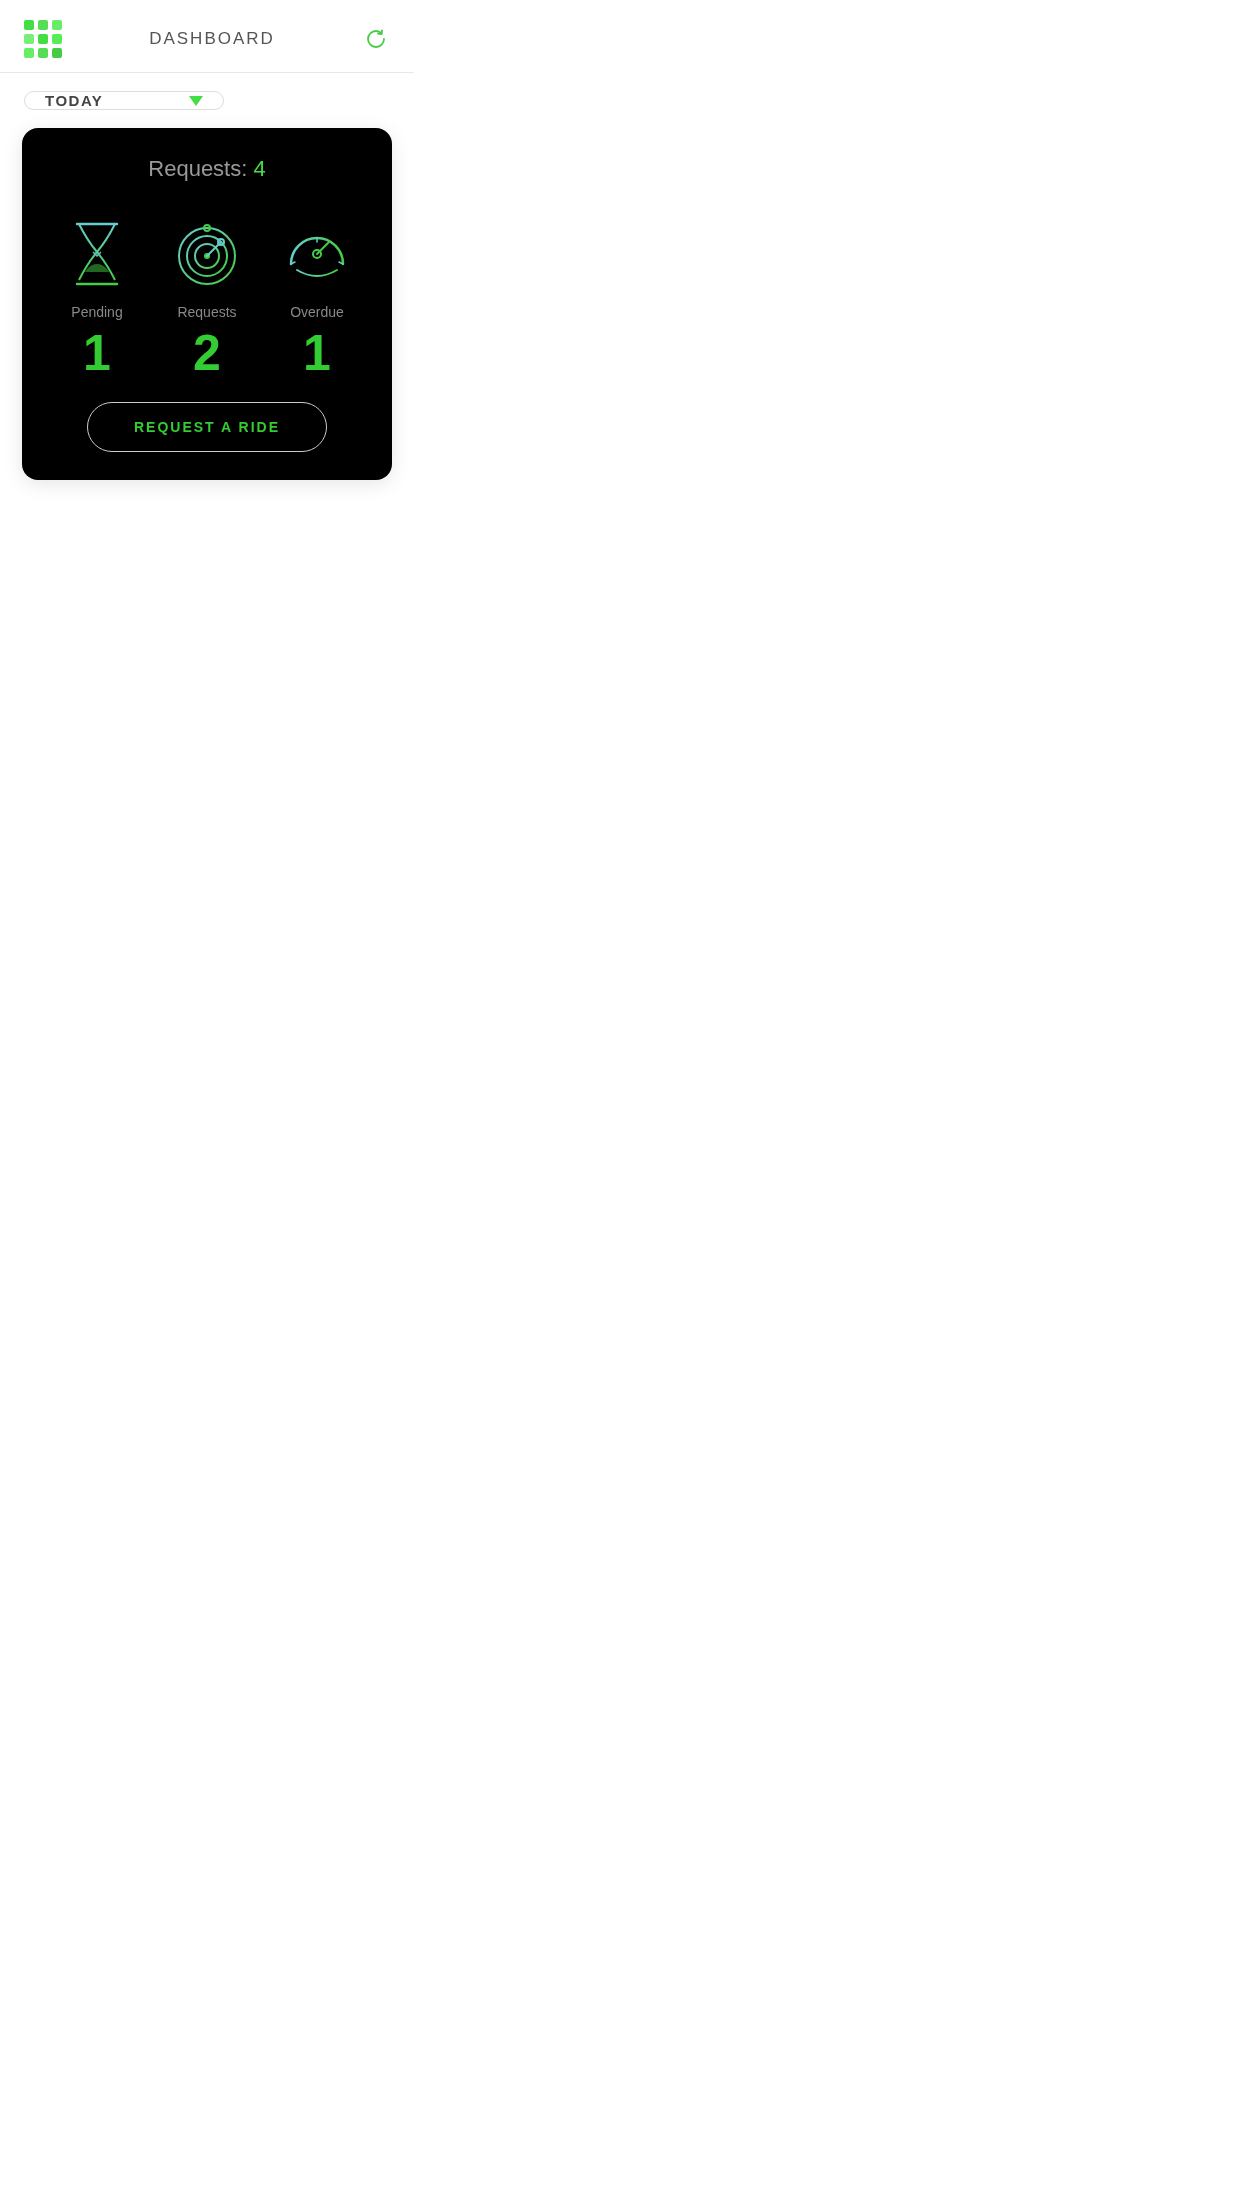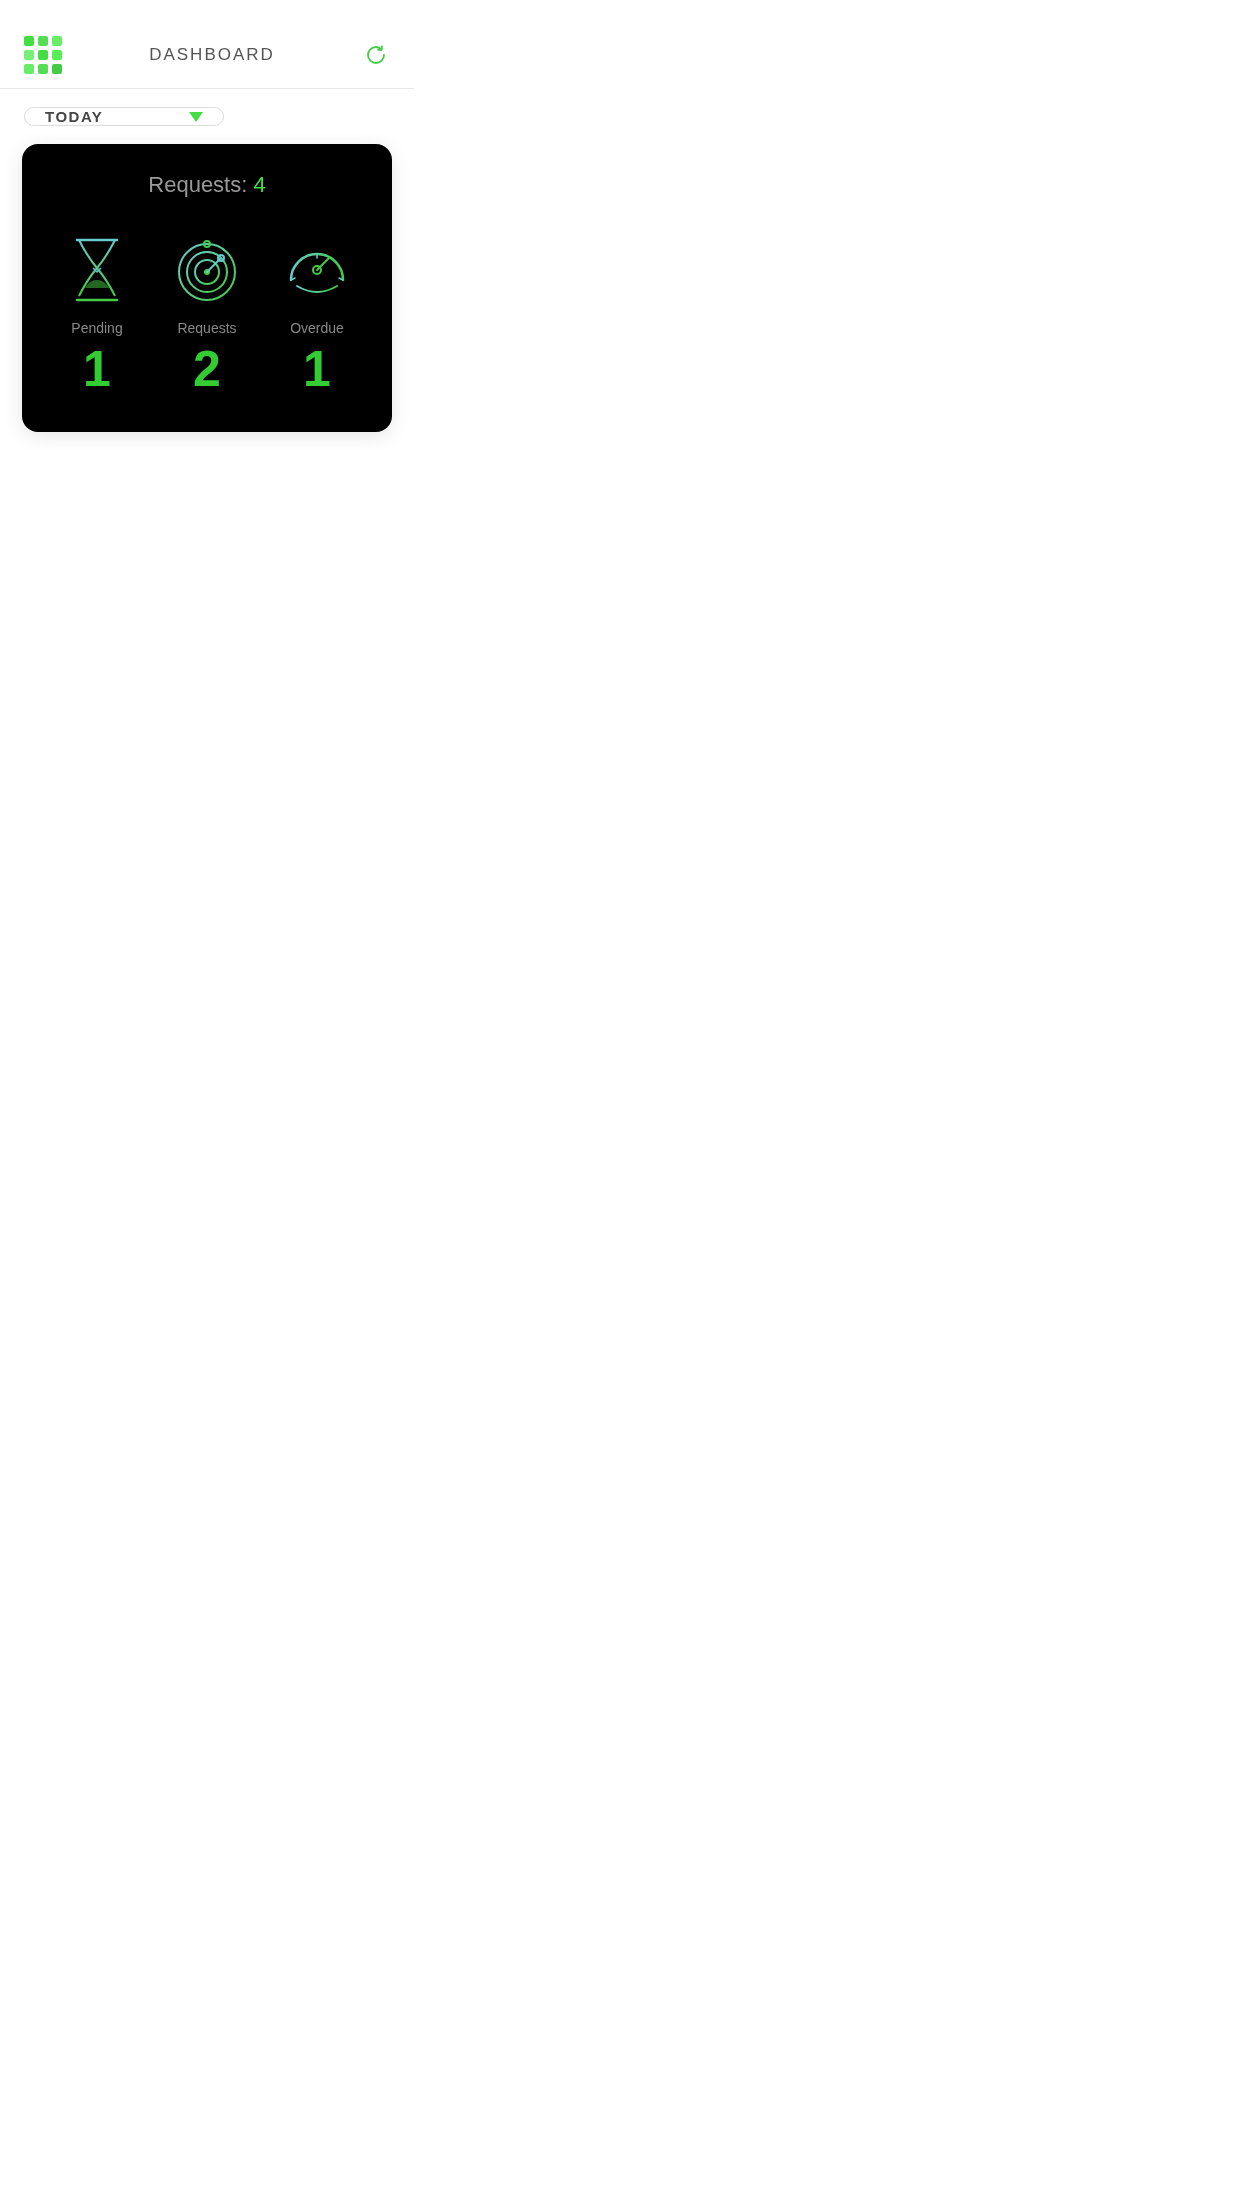--- a/index.html
+++ b/index.html
@@ -14,21 +14,21 @@
       font-family: -apple-system, BlinkMacSystemFont, 'Helvetica Neue', Arial, sans-serif;
       width: 414px;
       min-height: 736px;
       overflow-x: hidden;
     }
 
     .header {
       display: flex;
       align-items: center;
       justify-content: space-between;
-      padding: 36px 24px 14px 24px;
+      padding: 20px 24px 14px 24px;
       border-bottom: 1px solid #e8e8e8;
     }
 
     .grid-icon {
       display: grid;
       grid-template-columns: repeat(3, 10px);
       gap: 4px;
       cursor: pointer;
     }
 
@@ -290,14 +290,15 @@
             <stop offset="100%" stop-color="#44cc44"></stop>
           </linearGradient>
         </defs>
       </svg>
       <span class="stat-label">Overdue</span>
       <span class="stat-number">1</span>
     </div>
 
   </div>
 
+  <button class="request-button">REQUEST A RIDE</button>
 
 </div>
 
 </body></html>

